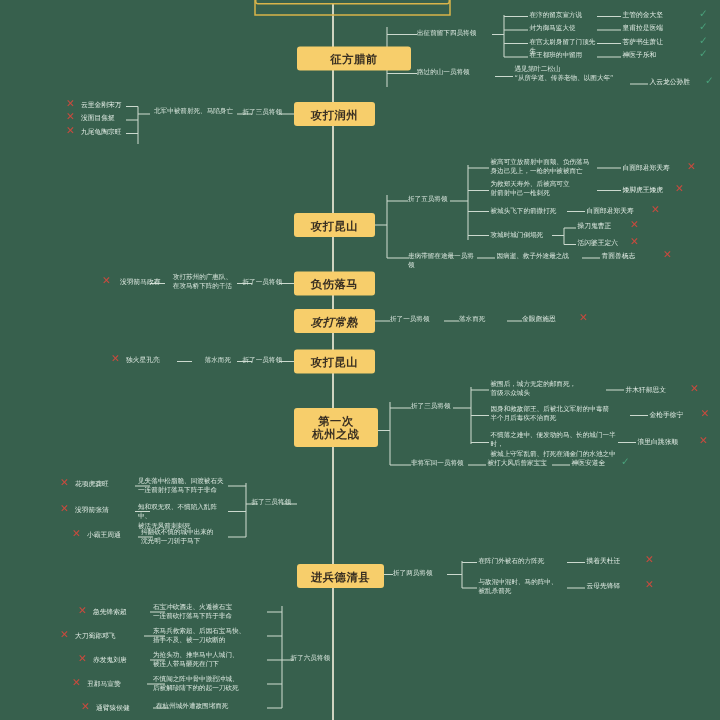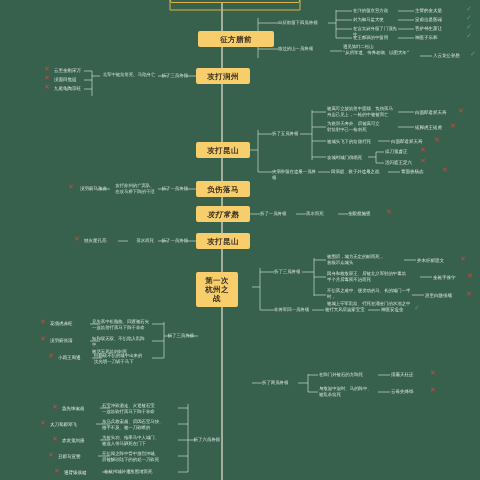--- a/index.html
+++ b/index.html
@@ -168,22 +168,23 @@
   </svg>
 
   <div class="node root" style="left:170px;top:-14px;width:130px;padding:3px 0;">征方腊损折将领</div>
 
   <div class="node spine" style="left:198px;top:31px;width:76px;">征方腊前</div>
   <div class="node spine" style="left:196px;top:68px;width:54px;">攻打润州</div>
   <div class="node spine" style="left:196px;top:142px;width:54px;">攻打昆山</div>
   <div class="node spine" style="left:196px;top:181px;width:54px;">负伤落马</div>
   <div class="node spine" style="left:196px;top:206px;width:54px;font-style:italic;">攻打常熟</div>
   <div class="node spine" style="left:196px;top:233px;width:54px;">攻打昆山</div>
-  <div class="node spine" style="left:196px;top:272px;width:42px;">第一次
+  <div class="node spine" style="left:196px;top:272px;width:56px;">第一次
 杭州之战</div>
+  <div class="node spine" style="left:198px;top:376px;width:58px;">进兵德清县</div>
 
   <div class="txt" style="left:278px;top:20px;width:52px;">出征前留下四员将领</div>
   <div class="txt" style="left:278px;top:46px;width:54px;">路过的山一员将领</div>
 
   <div class="txt" style="left:353px;top:8px;width:46px;">在汴的留京宣方说</div>
   <div class="txt" style="left:353px;top:17px;width:46px;">封为御马监大使</div>
   <div class="txt" style="left:353px;top:26px;width:48px;">在宫太尉身留了门顶先生</div>
   <div class="txt" style="left:353px;top:35px;width:46px;">在王都班的中留用</div>
 
   <div class="txt hero" style="left:415px;top:8px;width:44px;">主管的金大坚</div>

